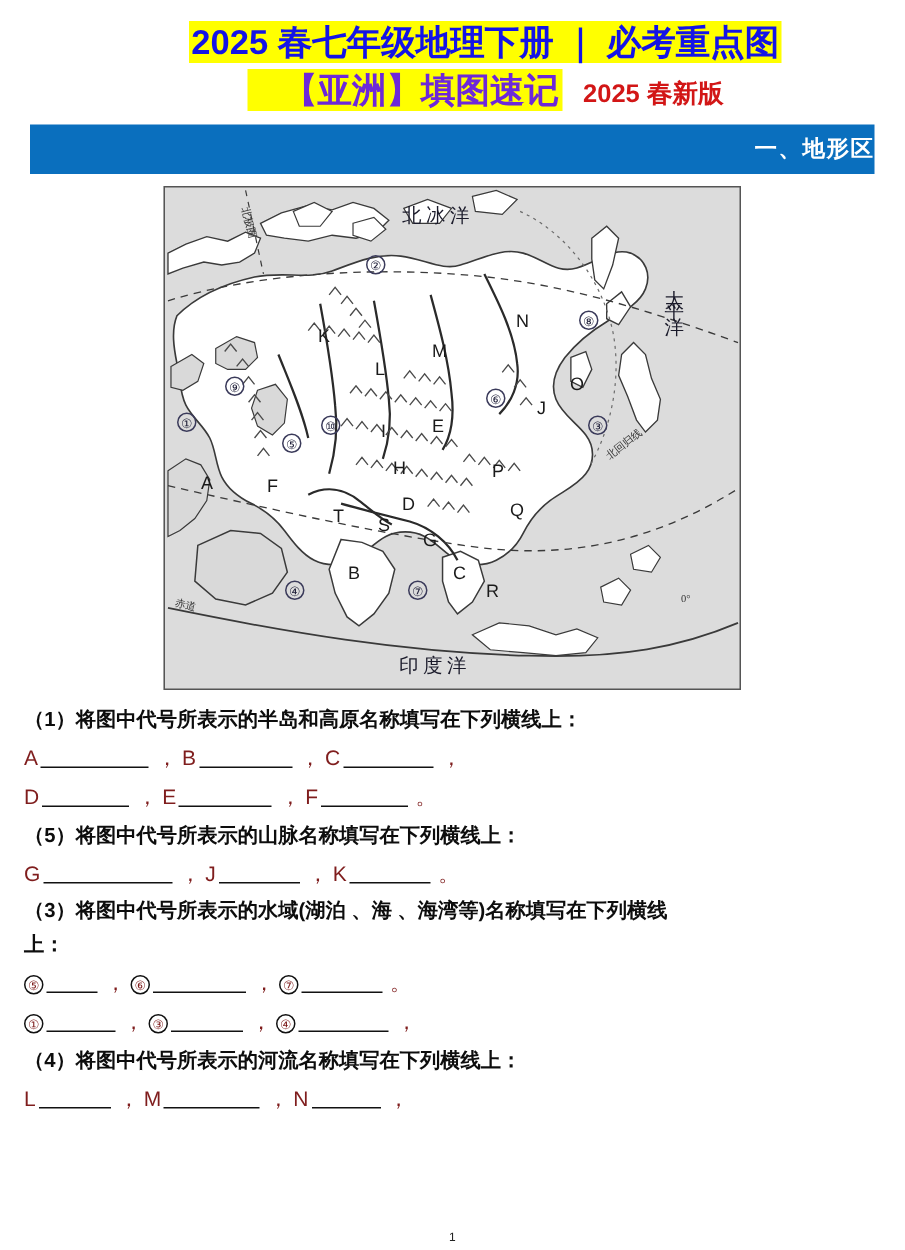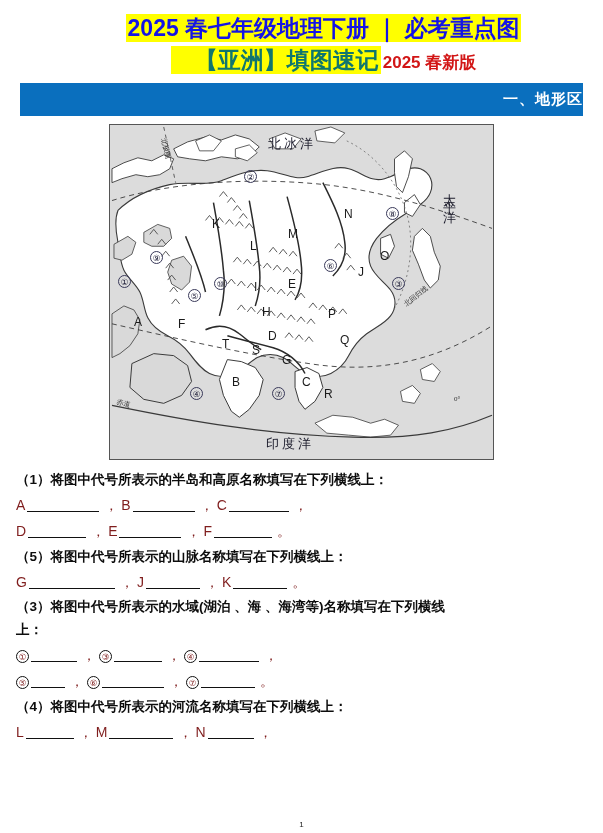--- a/index.html
+++ b/index.html
@@ -14,22 +14,22 @@
   .title-wrap{padding-top:14px;text-align:center;}
   .title-line1{
     font-size:23px;font-weight:bold;line-height:1.22;
     color:#1414e6;letter-spacing:0px;white-space:nowrap;
   }
   .hl{background:#ffff00;padding:1px 2px;margin-left:44px;}
   .title-line2{
     margin-top:4px;font-size:23px;font-weight:bold;line-height:1.22;
     white-space:nowrap;
   }
-  .red{color:#0f766e;padding-left:24px;}
-  .title-line2 .suffix{font-size:17px;color:#d21616;font-weight:bold;background:transparent;padding-left:2px;}
+  .red{color:#6d28d9;padding-left:24px;}
+  .title-line2 .suffix{font-size:17px;color:#d21616;font-weight:bold;background:transparent;padding-left:14px;}
   
   .banner{
     margin:9px 20px 0 20px;
     background:#0a6fbe;
     color:#ffffff;
     text-align:right;
     font-size:15px;font-weight:bold;
     padding:7px 0 7px 0;
     letter-spacing:1px;
   }
@@ -254,25 +254,25 @@
   </div>
 
   <div class="q prompt">（5）将图中代号所表示的山脉名称填写在下列横线上：</div>
   <div class="ans">
     <span>G</span><span class="blank" style="width:86px"></span><span class="sep">，</span><span>J</span><span class="blank" style="width:54px"></span><span class="sep">，</span><span>K</span><span class="blank" style="width:54px"></span><span class="sep">。</span>
   </div>
 
   <div class="q prompt">（3）将图中代号所表示的水域(湖泊 、海 、海湾等)名称填写在下列横线</div>
   <div class="q prompt">上：</div>
   <div class="ans">
+    <span class="ansnum">⑤</span><span class="blank" style="width:34px"></span><span class="sep">，</span><span class="ansnum">⑥</span><span class="blank" style="width:62px"></span><span class="sep">，</span><span class="ansnum">⑦</span><span class="blank" style="width:54px"></span><span class="sep">。</span>
+  </div>
+  <div class="ans">
     <span class="ansnum">①</span><span class="blank" style="width:46px"></span><span class="sep">，</span><span class="ansnum">③</span><span class="blank" style="width:48px"></span><span class="sep">，</span><span class="ansnum">④</span><span class="blank" style="width:60px"></span><span class="sep">，</span>
   </div>
-  <div class="ans">
-    <span class="ansnum">⑤</span><span class="blank" style="width:34px"></span><span class="sep">，</span><span class="ansnum">⑥</span><span class="blank" style="width:62px"></span><span class="sep">，</span><span class="ansnum">⑦</span><span class="blank" style="width:54px"></span><span class="sep">。</span>
-  </div>
 
   <div class="q prompt">（4）将图中代号所表示的河流名称填写在下列横线上：</div>
   <div class="ans">
     <span>L</span><span class="blank" style="width:48px"></span><span class="sep">，</span><span>M</span><span class="blank" style="width:64px"></span><span class="sep">，</span><span>N</span><span class="blank" style="width:46px"></span><span class="sep">，</span>
   </div>
 
 </div>
 
 <div class="pageno">1</div>
 

